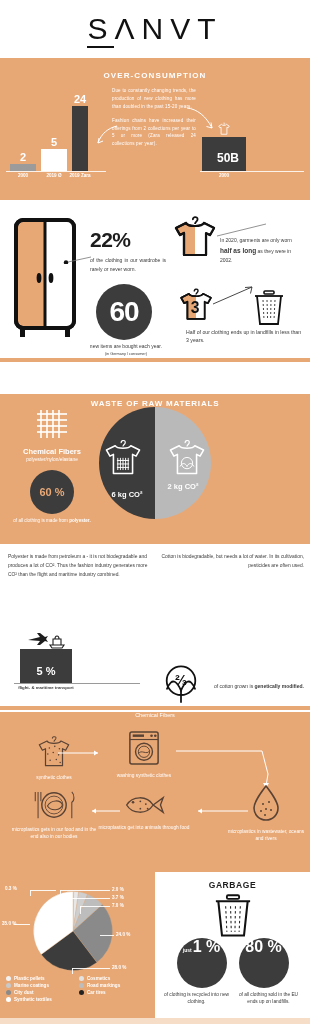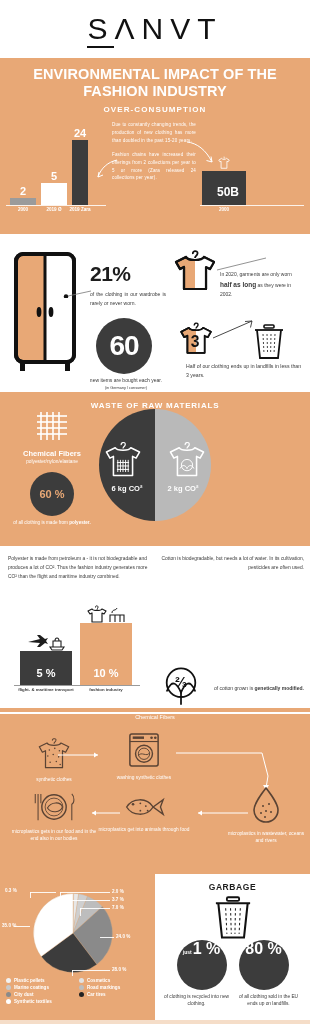--- a/index.html
+++ b/index.html
@@ -64,26 +64,26 @@
   .c60cap .tiny { font-size:3.8px; display:block; margin-top:1px;}
   .tee-half { position:absolute; left:172px; top:14px; }
   .t-note { position:absolute; left:220px; top:36px; width:84px; font-size:5px; line-height:1.75; color:#3a3a3a;}
   .t-note b { font-size:6.5px; }
   .tee3 { position:absolute; left:178px; top:86px; }
   .bin1 { position:absolute; left:252px; top:90px; }
   .half-note { position:absolute; left:186px; top:128px; width:116px; font-size:5.2px; line-height:1.6; color:#3a3a3a;}
 
   
   .raw { position:relative; height:146px; }
-  .raw h3 { text-align:center; color:#fff; font-size:8px; font-weight:bold; letter-spacing:.8px; padding-top:5px;}
+  .raw h3 { text-align:center; color:#fff; font-size:8px; font-weight:bold; letter-spacing:.8px; padding-top:5px;margin-top:32px;}
   .donut { position:absolute; left:50%; transform:translateX(-50%); top:13px; width:112px; height:112px; border-radius:50%; overflow:hidden; display:flex;}
   .donut .lhalf { width:50%; background:#3c3c3c; }
   .donut .rhalf { width:50%; background:#b9b9b9; }
   .dlabel { position:absolute; top:88px; width:56px; text-align:center; color:#fff; font-size:7.5px; font-weight:bold;}
-  .dl-left { left:50%; margin-left:-56px; }
+  .dl-left { left:50%; margin-left:-56px;margin-top:8px; }
   .dl-right{ left:50%; }
   .dshirt { position:absolute; top:42px; }
   .colside { position:absolute; width:92px; text-align:center; }
   .cs-left { left:6px; top:14px; } .cs-right{ right:6px; top:14px; }
   .colside .ttl { color:#fff; font-weight:bold; font-size:7.5px; margin-top:3px;}
   .colside .sb { color:#fff; font-size:4.8px; margin-top:1px;}
   .pcirc { width:44px; height:44px; border-radius:50%; background:#3c3c3c; margin:8px auto 0; display:flex; align-items:center; justify-content:center;}
   .pcirc span { color:#e8a876; font-weight:bold; font-size:11px;}
   .pcap { color:#fff; font-size:4.6px; line-height:1.5; margin-top:4px;}
   .pcap b{font-weight:bold;}
@@ -148,21 +148,20 @@
 </head>
 <body>
 
 <div class="page">
 
   <div class="logo-bar">
     <div class="logo"><span class="u">S</span><span>ΛNVT</span></div>
   </div>
 
   <div class="band-orange header">
-    <h1>ENVIRONMENTAL IMPACT OF THE FASHION INDUSTRY</h1>
     <h2>OVER-CONSUMPTION</h2>
   </div>
 
   <div class="band-orange over">
 
     <div class="barsL">
       <div class="axis"></div>
       <div class="bcol b1">
         <div class="val">2</div>
         <div class="bar"></div>
@@ -218,21 +217,21 @@
       <rect x="31" y="4" width="27" height="104" fill="#fff"></rect>
       <rect x="2" y="2" width="58" height="108" rx="7" fill="none" stroke="#111" stroke-width="4"></rect>
       <line x1="31" y1="4" x2="31" y2="108" stroke="#111" stroke-width="3"></line>
       <ellipse cx="25" cy="60" rx="2.4" ry="5" fill="#111"></ellipse>
       <ellipse cx="37" cy="60" rx="2.4" ry="5" fill="#111"></ellipse>
       <rect x="6" y="110" width="5" height="9" fill="#111"></rect>
       <rect x="51" y="110" width="5" height="9" fill="#111"></rect>
     </svg>
 
     <div class="p40">
-      <div class="big">21%</div>
+      <div class="big">22%</div>
       <div class="sub">of the clothing in our wardrobe is rarely or never worn.</div>
     </div>
     <svg style="position:absolute;left:62px;top:56px;" width="30" height="8" viewBox="0 0 30 8">
       <line x1="29" y1="1" x2="6" y2="6" stroke="#777" stroke-width="0.8"></line>
       <circle cx="4" cy="6.4" r="2.2" fill="#111"></circle>
     </svg>
 
     <div class="circ60">
       <span>60</span>
     </div>
@@ -348,31 +347,20 @@
       <div class="pb pb1">
         <svg style="position:absolute;bottom:100%;left:6px;" width="40" height="18" viewBox="0 0 40 18">
           <path d="M2 9 L14 6 L11 2 L14 2 L19 6 L22 5 L20 8 L22 11 L19 10 L14 14 L11 14 L14 10 Z" fill="#1d1d1d"></path>
           <path d="M24 14 L38 14 L36 17 L26 17 Z" fill="none" stroke="#1d1d1d" stroke-width="1.1"></path>
           <path d="M27 14 L27 8 L35 8 L35 14" fill="none" stroke="#1d1d1d" stroke-width="1.1"></path>
           <path d="M29 8 C29 4, 33 4, 33 8" fill="none" stroke="#1d1d1d" stroke-width="1.1"></path>
         </svg>
         <div class="bar"></div>
         <div class="val">5 %</div>
         <div class="lab">flight- &amp; maritime transport</div>
-      </div>
-      <div class="pb pb2">
-        <svg style="position:absolute;bottom:100%;left:6px;" width="40" height="20" viewBox="0 0 40 20">
-          <path d="M6 6 L2 8 L4 11 L6 10 L6 19 L16 19 L16 10 L18 11 L20 8 L16 6 C15 8 7 8 6 6Z" fill="none" stroke="#1d1d1d" stroke-width="1.2" stroke-linejoin="round"></path>
-          <path d="M9.5 4.5 C9 2.5, 12 2.3, 12 4 C12 5.5, 11 5.6, 11 7" fill="none" stroke="#1d1d1d" stroke-width="1"></path>
-          <path d="M24 19 L24 12 L29 12 L29 19 M29 12 L34 12 L34 19 M34 12 L38 12 L38 19" fill="none" stroke="#1d1d1d" stroke-width="1.1"></path>
-          <path d="M26 10 C26 6, 30 8, 31 5" fill="none" stroke="#1d1d1d" stroke-width="1"></path>
-        </svg>
-        <div class="bar"></div>
-        <div class="val">10 %</div>
-        <div class="lab">fashion industry</div>
       </div>
     </div>
 
     <div class="right">
       <div class="ctxt">Cotton is biodegradable, but needs a lot of water. In its cultivation, pesticides are often used.</div>
     </div>
 
 
     <div class="gmrow">
       <div style="position:relative;">

